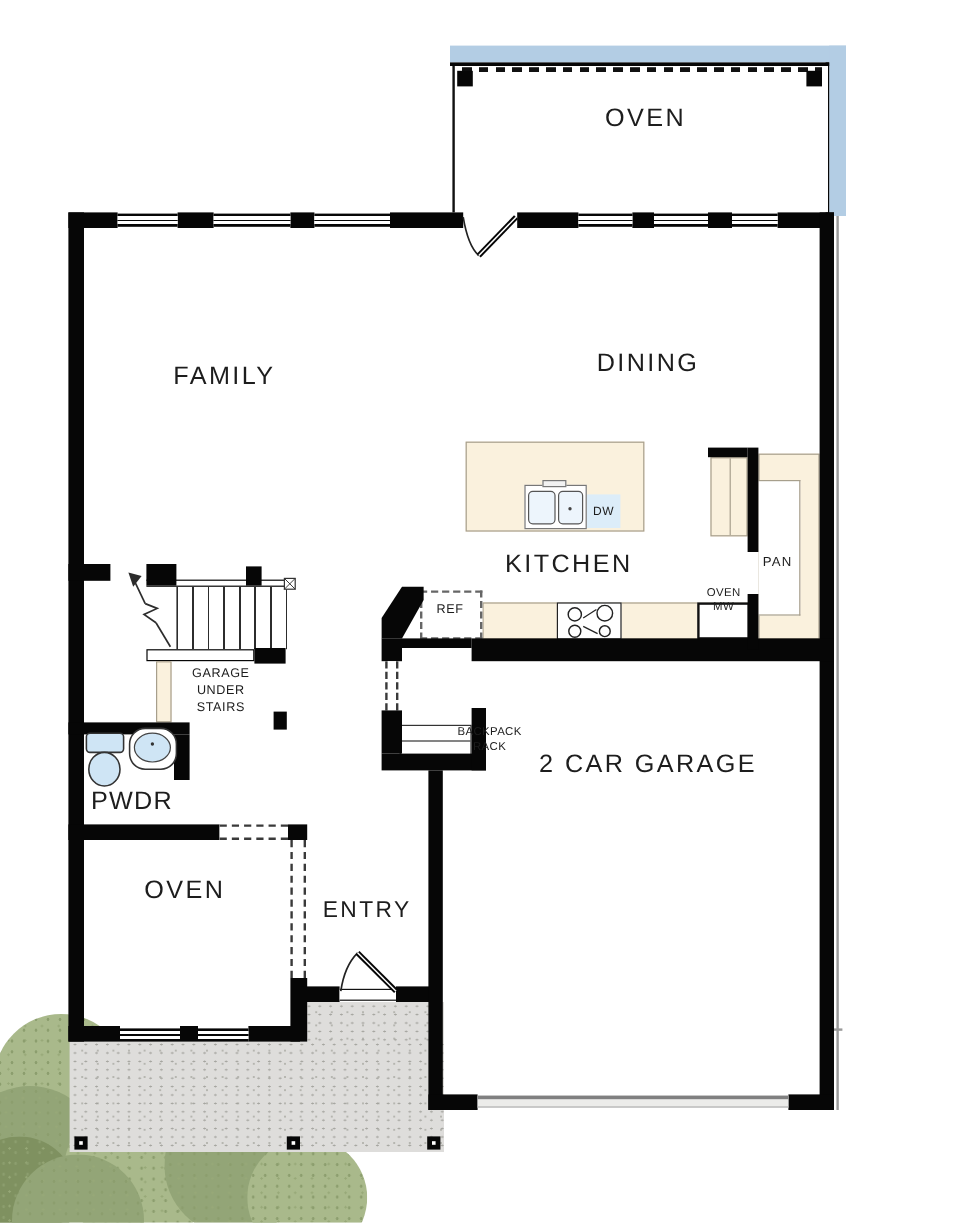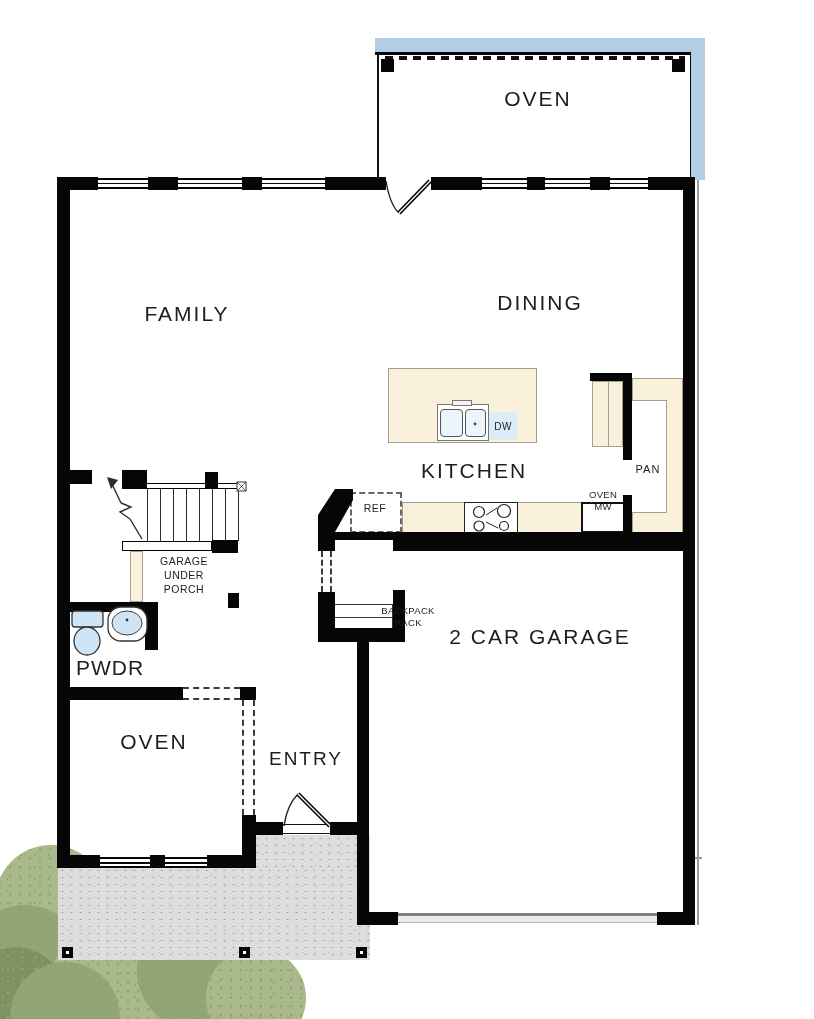--- a/index.html
+++ b/index.html
@@ -196,21 +196,21 @@
   <div class="label" style="left:187px;top:314px;">FAMILY</div>
   <div class="label" style="left:474px;top:471px;">KITCHEN</div>
   <div class="label label-sm" style="left:648px;top:469px;">PAN</div>
   <div class="label" style="left:540px;top:637px;">2 CAR GARAGE</div>
   <div class="label" style="left:154px;top:742px;">OVEN</div>
   <div class="label label-md" style="left:306px;top:759px;">ENTRY</div>
   <div class="label" style="left:110px;top:668px;letter-spacing:1px;">PWDR</div>
   <div class="label label-xs" style="left:184px;top:576px;">
     <div>GARAGE</div>
     <div>UNDER</div>
-    <div>PORCH</div>
+    <div>STAIRS</div>
   </div>
   <div class="label label-xxs" style="left:363px;top:617px;margin-left:45px;">
     <div>BACKPACK</div>
     <div>RACK</div>
   </div>
   <div class="label label-xs" style="left:375px;top:509px;">REF</div>
   <div class="label label-xxs" style="left:603px;top:501px;">
     <div>OVEN</div>
     <div>MW</div>
   </div>

